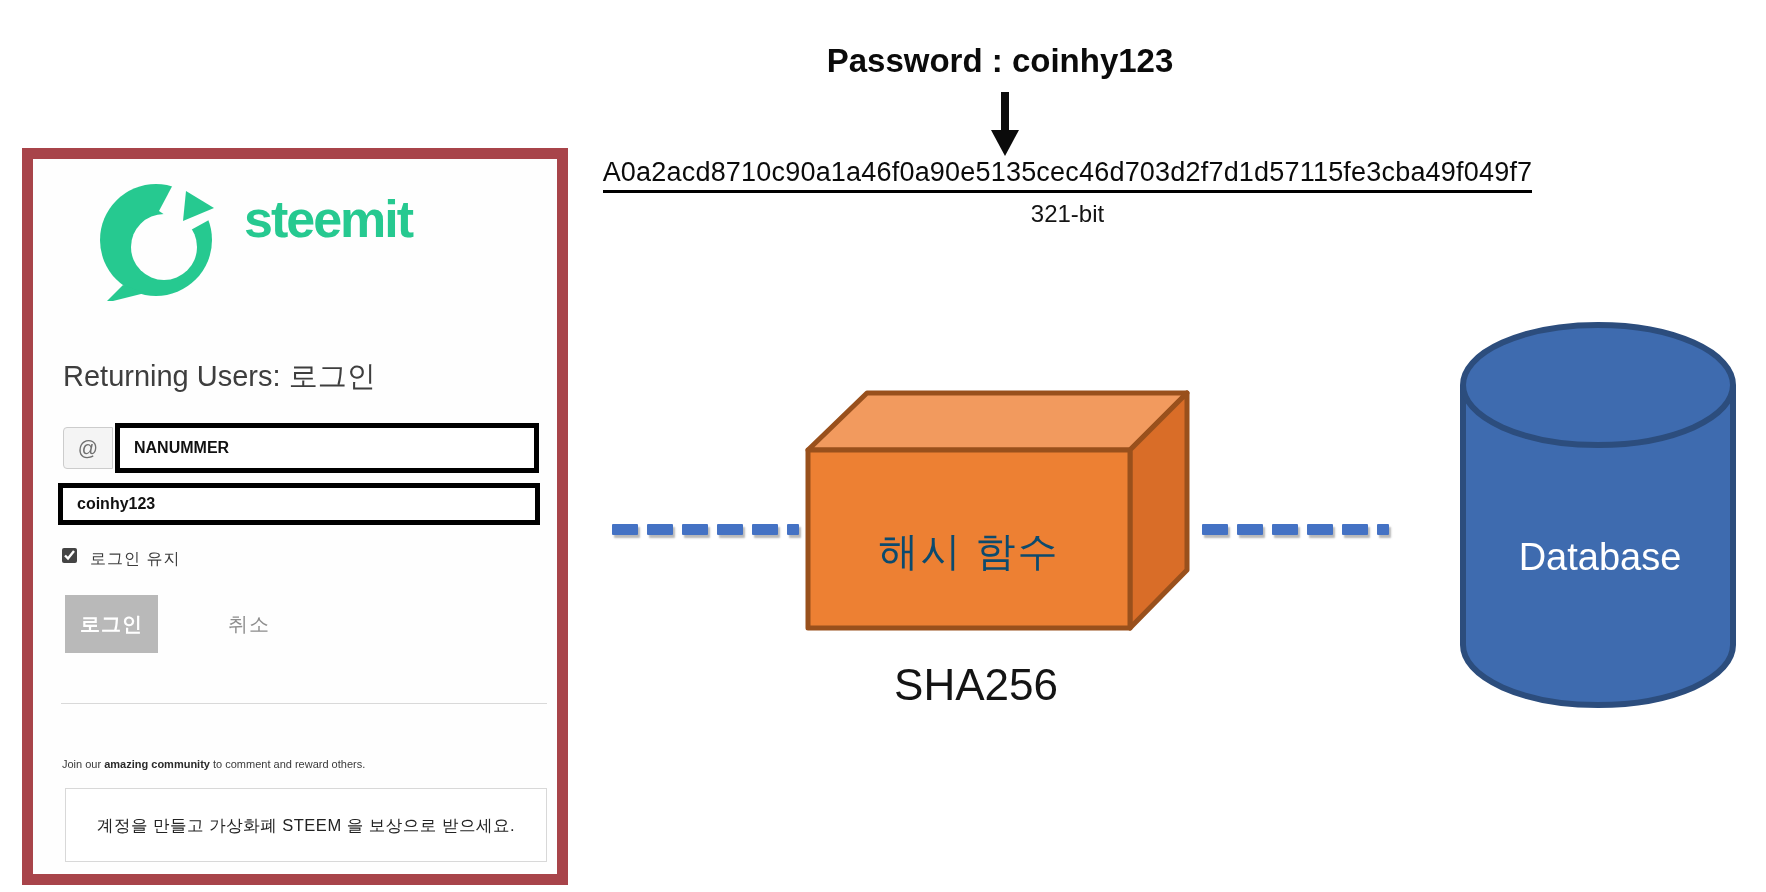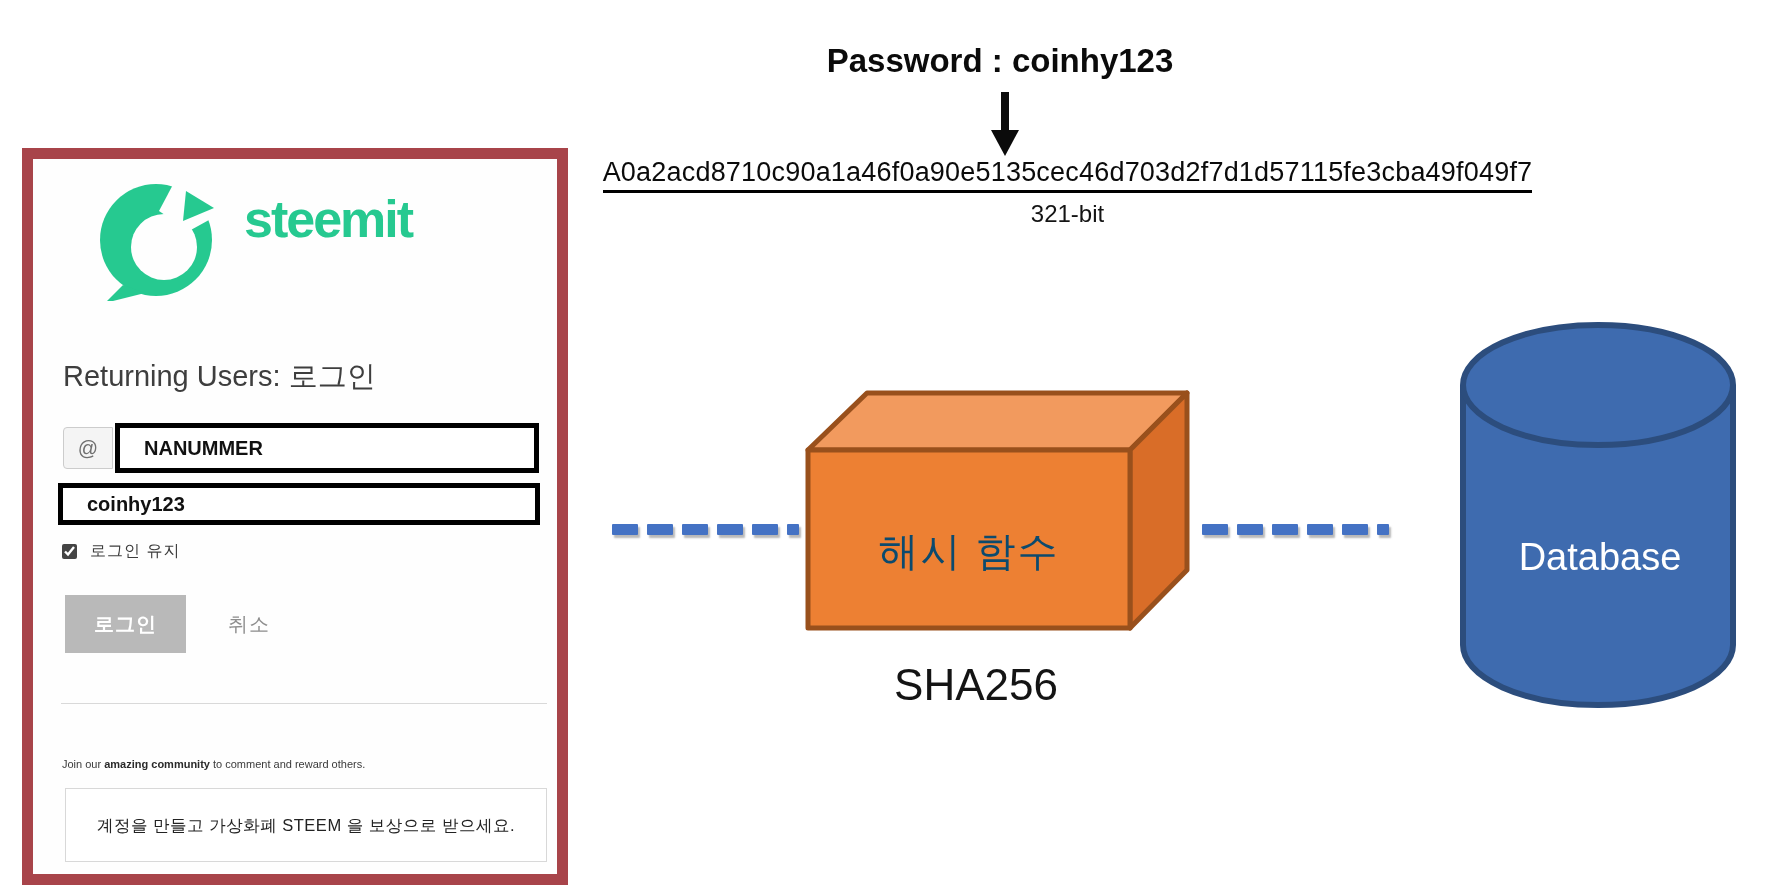--- a/index.html
+++ b/index.html
@@ -56,35 +56,35 @@
 
   .at-box {
     position: absolute; left: 30px; top: 268px; width: 50px; height: 42px;
     background: #f4f4f4; border: 1px solid #cccccc; border-radius: 4px 0 0 4px;
     display: flex; align-items: center; justify-content: center;
     font-size: 20px; color: #6f6f6f;
   }
   .field {
     position: absolute; border: 5px solid #000; background: #fff;
     font-family: "Liberation Sans", sans-serif;
-    font-size: 20px; font-weight: bold; color: #111; padding: 0 24px;
+    font-size: 16px; font-weight: bold; color: #111; padding: 0 14px;
     outline: none;
   }
   .field.username { left: 82px; top: 264px; width: 424px; height: 50px; }
   .field.password { left: 25px; top: 324px; width: 482px; height: 42px; }
 
   .remember-row {
     position: absolute; left: 29px; top: 382px;
     display: flex; align-items: center; gap: 13px;
   }
   .remember-row input { width: 15px; height: 15px; accent-color: #444; }
-  .remember-label { font-size: 16px; color: #3c3c3c; letter-spacing: 1px; }
+  .remember-label { font-size: 16px; color: #3c3c3c; letter-spacing: 1px; margin-top: 8px; }
 
   .login-button {
-    position: absolute; left: 32px; top: 436px; width: 121px; height: 58px;
+    position: absolute; left: 32px; top: 436px; width: 93px; height: 58px;
     background: #b9b9b9; border: none; color: #fff;
     font-family: "Liberation Sans", sans-serif;
     font-size: 20px; font-weight: bold; cursor: pointer; letter-spacing: 1px;
   }
   .cancel-link {
     position: absolute; left: 195px; top: 452px;
     font-size: 20px; color: #8e8e8e; text-decoration: none; letter-spacing: 1px;
   }
 
   .panel-divider {

